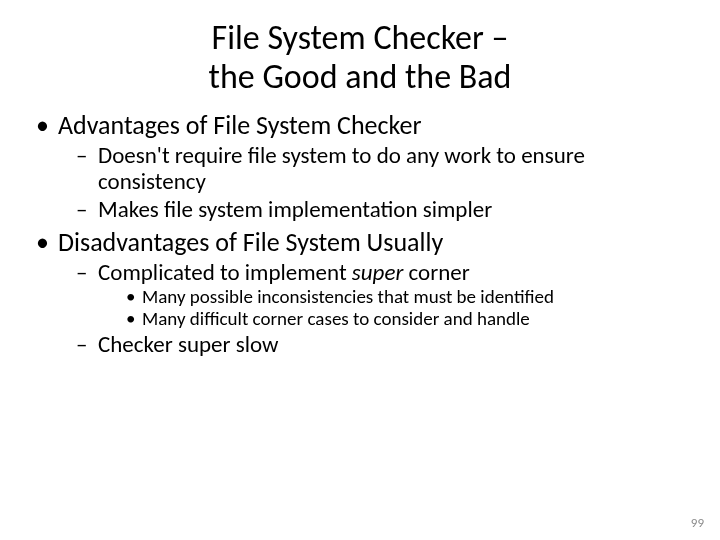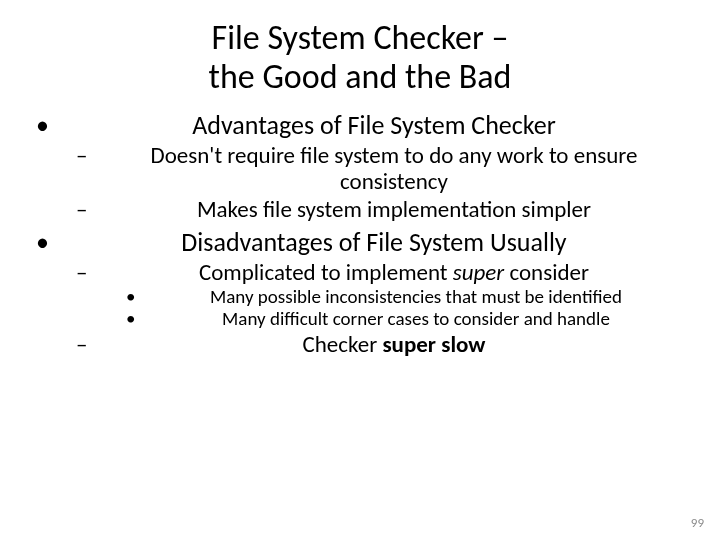--- a/index.html
+++ b/index.html
@@ -22,21 +22,21 @@
     text-align: center;
     font-size: 34px;
     line-height: 1.15;
     padding-top: 18px;
     font-weight: 400;
   }
   .body {
     padding: 10px 30px 0 30px;
   }
   ul { margin: 0; padding: 0; list-style: none; }
-  li { list-style: none; text-align: center; }
+  li { list-style: none; }
 
   .lvl1 > li {
     font-size: 26px;
     line-height: 1.2;
     margin-top: 4px;
     padding-left: 28px;
     position: relative;
   }
   .lvl1 > li::before {
     content: "•";
@@ -67,21 +67,21 @@
     position: relative;
   }
   .lvl3 > li::before {
     content: "•";
     position: absolute;
     left: 28px;
     top: 0;
   }
 
   .em-italic { font-style: italic; }
-  .em-bold { font-weight: 700; }
+  .em-bold { font-weight: 400; }
 
   .pagenum {
     position: absolute;
     right: 16px;
     bottom: 10px;
     font-size: 13px;
     color: #8a8a8a;
   }
 </style>
 </head>
@@ -104,21 +104,21 @@
           </li>
           <li>
             <span>Makes file system implementation simpler</span>
           </li>
         </ul>
       </li>
       <li>
         <span>Disadvantages of File System Usually</span>
         <ul class="lvl2">
           <li>
-            <span>Complicated to implement </span><span class="em-italic">super</span><span> consider</span>
+            <span>Complicated to implement </span><span class="em-italic">super</span><span> corner</span>
             <ul class="lvl3">
               <li>
                 <span>Many possible inconsistencies that must be identified</span>
               </li>
               <li>
                 <span>Many difficult corner cases to consider and handle</span>
               </li>
             </ul>
           </li>
           <li>

